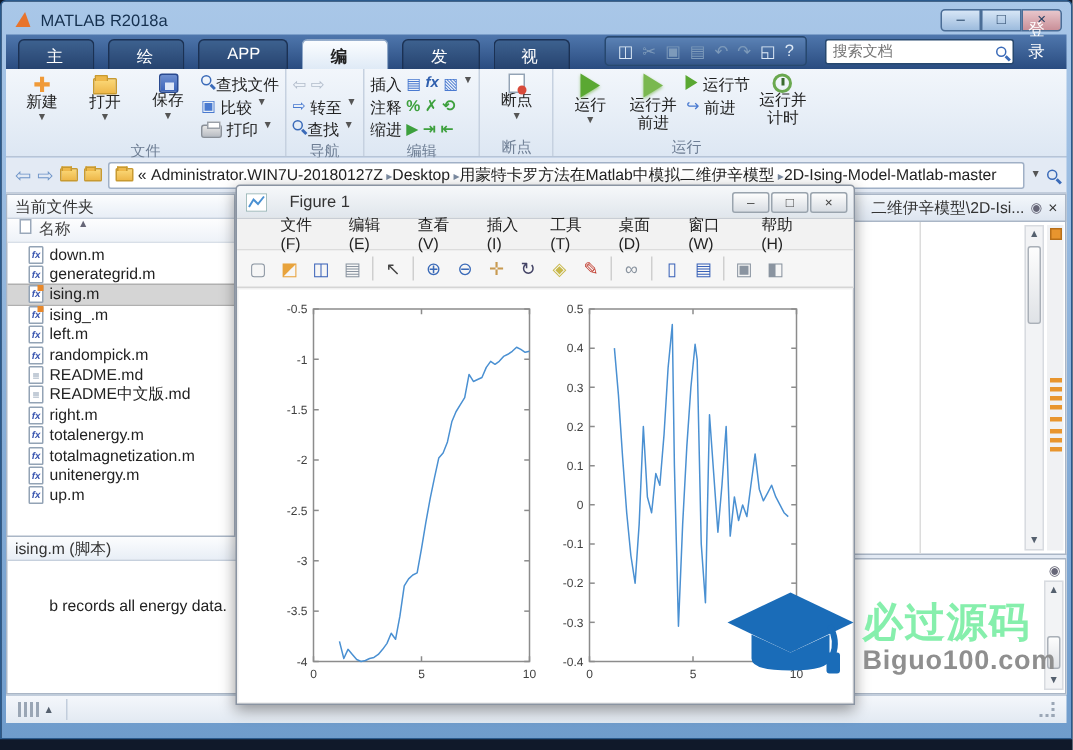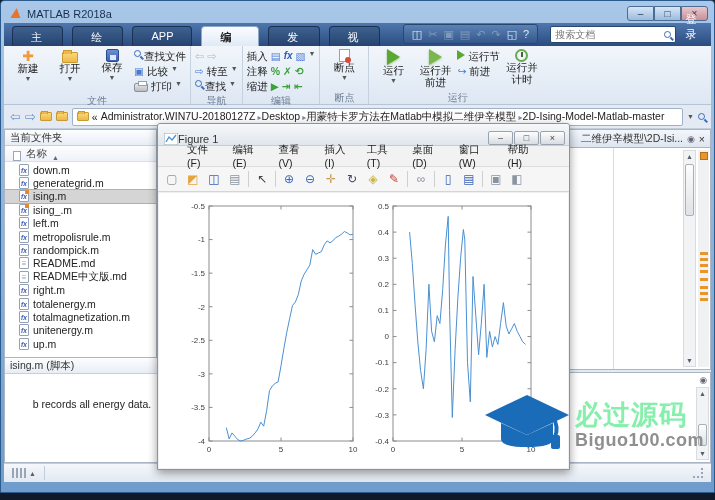--- a/index.html
+++ b/index.html
@@ -75,21 +75,21 @@
   .crumb { font-size:10.5px; color:#222; }
   .crumb-seg::after { content:" \25B8"; color:#7a8aa0; font-size:8px; }
   .crumb-seg:last-child::after { content:""; }
   .sm-folder { width:12px; height:9px; background:linear-gradient(#fbd878,#eeb84a); border:1px solid #c89a30; border-radius:1px; position:relative; flex:none; }
   .sm-folder::before { content:""; position:absolute; top:-2px; left:0; width:5px; height:2px; background:#eeb84a; border:1px solid #c89a30; border-bottom:none; }
 
   
   .workspace { position:absolute; left:3px; right:3px; top:128px; height:334px; background:#cfd9e6; }
   .leftpanel { position:absolute; left:0; top:0; width:153px; height:229px; background:#fff; border:1px solid #aab6c6; display:flex; flex-direction:column; }
   .panelhdr { height:16px; background:linear-gradient(#fcfdfe,#e8eef6); border-bottom:1px solid #c6d0dd; font-size:10.5px; color:#333; padding:1px 5px; }
-  .colhdr { height:16px; background:linear-gradient(#fdfdfe,#eef2f8); border-bottom:1px solid #d8dfe8; display:flex; align-items:flex-end; gap:5px; padding:0 4px 0 8px; color:#444; font-size:10.5px; }
+  .colhdr { height:16px; background:linear-gradient(#fdfdfe,#eef2f8); border-bottom:1px solid #d8dfe8; display:flex; align-items:flex-start; gap:5px; padding:0 4px 0 8px; color:#444; font-size:10.5px; }
   .colhdr .pg { width:8px; height:10px; background:#fff; border:1px solid #9aa8ba; }
   .sortmark { font-size:7px; color:#667; }
   .filelist { flex:1; overflow:hidden; padding-top:1px; }
   .file-row { display:flex; align-items:center; gap:4px; height:13.4px; padding-left:14px; font-size:10.5px; }
   .file-row.selected { background:#d5d5d5; outline:1px solid #b0b0b0; }
   .ficon { width:10px; height:12px; background:#fff; border:1px solid #93a3b5; border-radius:1px; position:relative; flex:none; font-size:6.5px; text-align:center; line-height:11px; }
   .icon-function::before { content:"fx"; font-style:italic; font-weight:bold; color:#3a56b0; }
   .icon-script::before { content:"fx"; font-style:italic; font-weight:bold; color:#3a56b0; }
   .icon-script::after { content:""; position:absolute; right:-1px; top:-1px; width:4px; height:4px; background:#e8882a; }
   .icon-doc::before { content:"\2261"; color:#8fa0b5; font-size:8px; }
@@ -113,21 +113,21 @@
   .statusbar { position:absolute; left:3px; right:3px; top:462px; height:19px; background:linear-gradient(#f4f7fb,#e2e9f2); border-top:1px solid #c2cddc; display:flex; align-items:center; padding:0 8px; }
   .grip { width:14px; height:10px; background:repeating-linear-gradient(90deg,#9aa6b5 0 2px,transparent 2px 4px); }
   .grip-ar { font-size:7px; color:#55606e; margin:0 8px 0 3px; }
   .statussep { width:1px; height:14px; background:#c2cddc; }
   .resize-grip { margin-left:auto; width:10px; height:10px; border-right:2px dotted #9aa6b5; border-bottom:2px dotted #9aa6b5; }
 
   
   .figwin { position:absolute; left:157px; top:123px; width:413px; height:347px; background:#f0f0f0;
             border:1px solid #8a94a2; border-radius:3px 3px 0 0; box-shadow:0 3px 10px rgba(0,0,0,.4); z-index:10; }
   .figtitle { height:22px; background:linear-gradient(#f6f8fa,#e0e6ec); border-bottom:1px solid #c8cdd4;
-              display:flex; align-items:flex-end; gap:0; padding:0 4px 0 6px; border-radius:3px 3px 0 0; font-size:11px; color:#333; }
+              display:flex; align-items:center; gap:15px; padding:0 4px 0 6px; border-radius:3px 3px 0 0; font-size:11px; color:#333; }
   .figcaps { margin-left:auto; display:flex; gap:1px; }
   .figcap { width:25px; height:14px; background:linear-gradient(#fdfdfd,#d8dde3); border:1px solid #9aa4ae; border-radius:2px;
             font-size:9px; line-height:12px; text-align:center; color:#444; }
   .figmenu { height:21px; background:#f2f2f2; border-bottom:1px solid #dcdcdc; display:flex; align-items:center; padding:0 22px; }
   .mi { padding:0 7px; font-size:10.5px; color:#222; }
   .figtools { height:25px; background:#f6f6f6; border-bottom:1px solid #d5d5d5; display:flex; align-items:center; gap:5px; padding:0 6px; }
   .tbico { font-size:12px; width:16px; text-align:center; color:#667; }
   .tbsep { width:1px; height:16px; background:#cfcfcf; }
   .icon-new-figure::before { content:"\25A2"; color:#8a94a0; }
   .icon-open-file::before { content:"\25E9"; color:#e8a33c; }
@@ -400,24 +400,20 @@
             <span class="ficon icon-script"></span>
             <span>ising.m</span>
           </div>
           <div class="file-row">
             <span class="ficon icon-script"></span>
             <span>ising_.m</span>
           </div>
           <div class="file-row">
             <span class="ficon icon-function"></span>
             <span>left.m</span>
-          </div>
-          <div class="file-row">
-            <span class="ficon icon-function"></span>
-            <span>metropolisrule.m</span>
           </div>
           <div class="file-row">
             <span class="ficon icon-function"></span>
             <span>randompick.m</span>
           </div>
           <div class="file-row">
             <span class="ficon icon-doc"></span>
             <span>README.md</span>
           </div>
           <div class="file-row">

